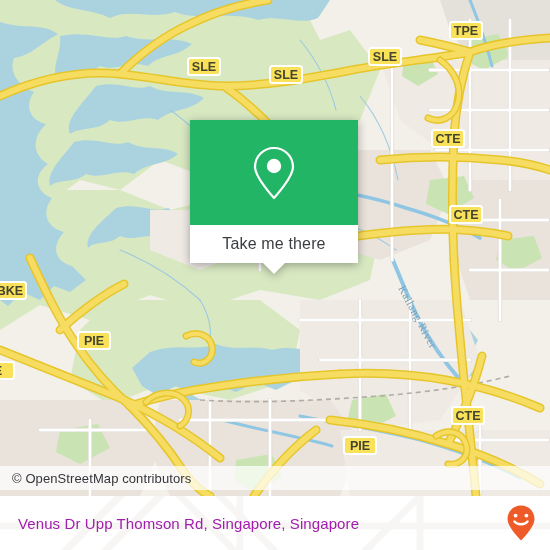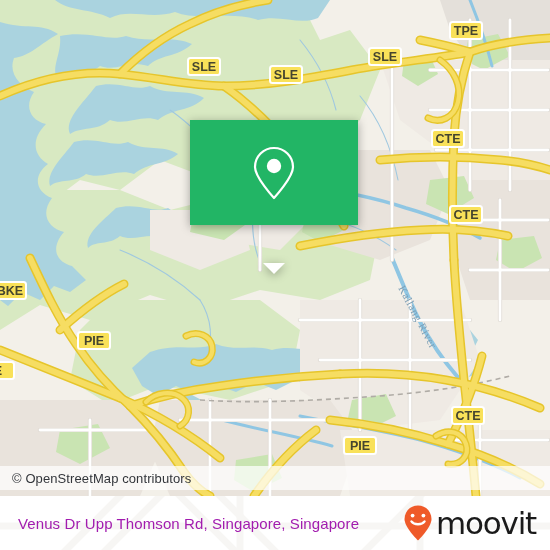--- a/index.html
+++ b/index.html
@@ -351,20 +351,23 @@
     </div>
   </div>
 
   <div id="popup">
     <div id="popup-green">
       <svg width="48" height="58" viewBox="0 0 48 58">
         <path d="M24,4 C13.5,4 5,12.5 5,23 C5,33.5 24,54 24,54 C24,54 43,33.5 43,23 C43,12.5 34.5,4 24,4 Z" fill="none" stroke="#ffffff" stroke-width="2.2" stroke-linejoin="round"></path>
         <circle cx="24" cy="22" r="7.2" fill="#ffffff"></circle>
       </svg>
     </div>
+    <div id="popup-white">
+      <span id="popup-label">Take me there</span>
+    </div>
     <div id="popup-tail"></div>
   </div>
 
   <div id="footer">
     <svg id="footer-ghost" viewBox="0 0 550 130">
       <g stroke="#f0eeea" stroke-width="7" fill="none">
         <path d="M30,130 C70,90 110,50 150,10"></path>
         <path d="M70,130 C110,90 150,50 190,10"></path>
         <path d="M150,10 C190,50 230,90 270,130"></path>
         <path d="M190,10 C230,50 270,90 310,130"></path>
@@ -379,18 +382,17 @@
       <span id="place-name">Venus Dr Upp Thomson Rd, Singapore, Singapore</span>
 
       <span id="brand">
         <svg width="30" height="38" viewBox="0 0 30 38">
           <path d="M15,1.5 C7.4,1.5 1.5,7.4 1.5,15 C1.5,23.5 15,36.5 15,36.5
                    C15,36.5 28.5,23.5 28.5,15 C28.5,7.4 22.6,1.5 15,1.5 Z" fill="#ef5a29"></path>
           <circle cx="9.6" cy="11.6" r="1.9" fill="#ffffff"></circle>
           <circle cx="20.4" cy="11.6" r="1.9" fill="#ffffff"></circle>
           <path d="M8.4,17.4 C11.0,21.2 19.0,21.2 21.6,17.4" fill="none" stroke="#ffffff" stroke-width="2.3" stroke-linecap="round"></path>
         </svg>
-        <span id="brand-word">moovit</span>
       </span>
     </div>
   </div>
 
 </div>
 
 </body></html>

